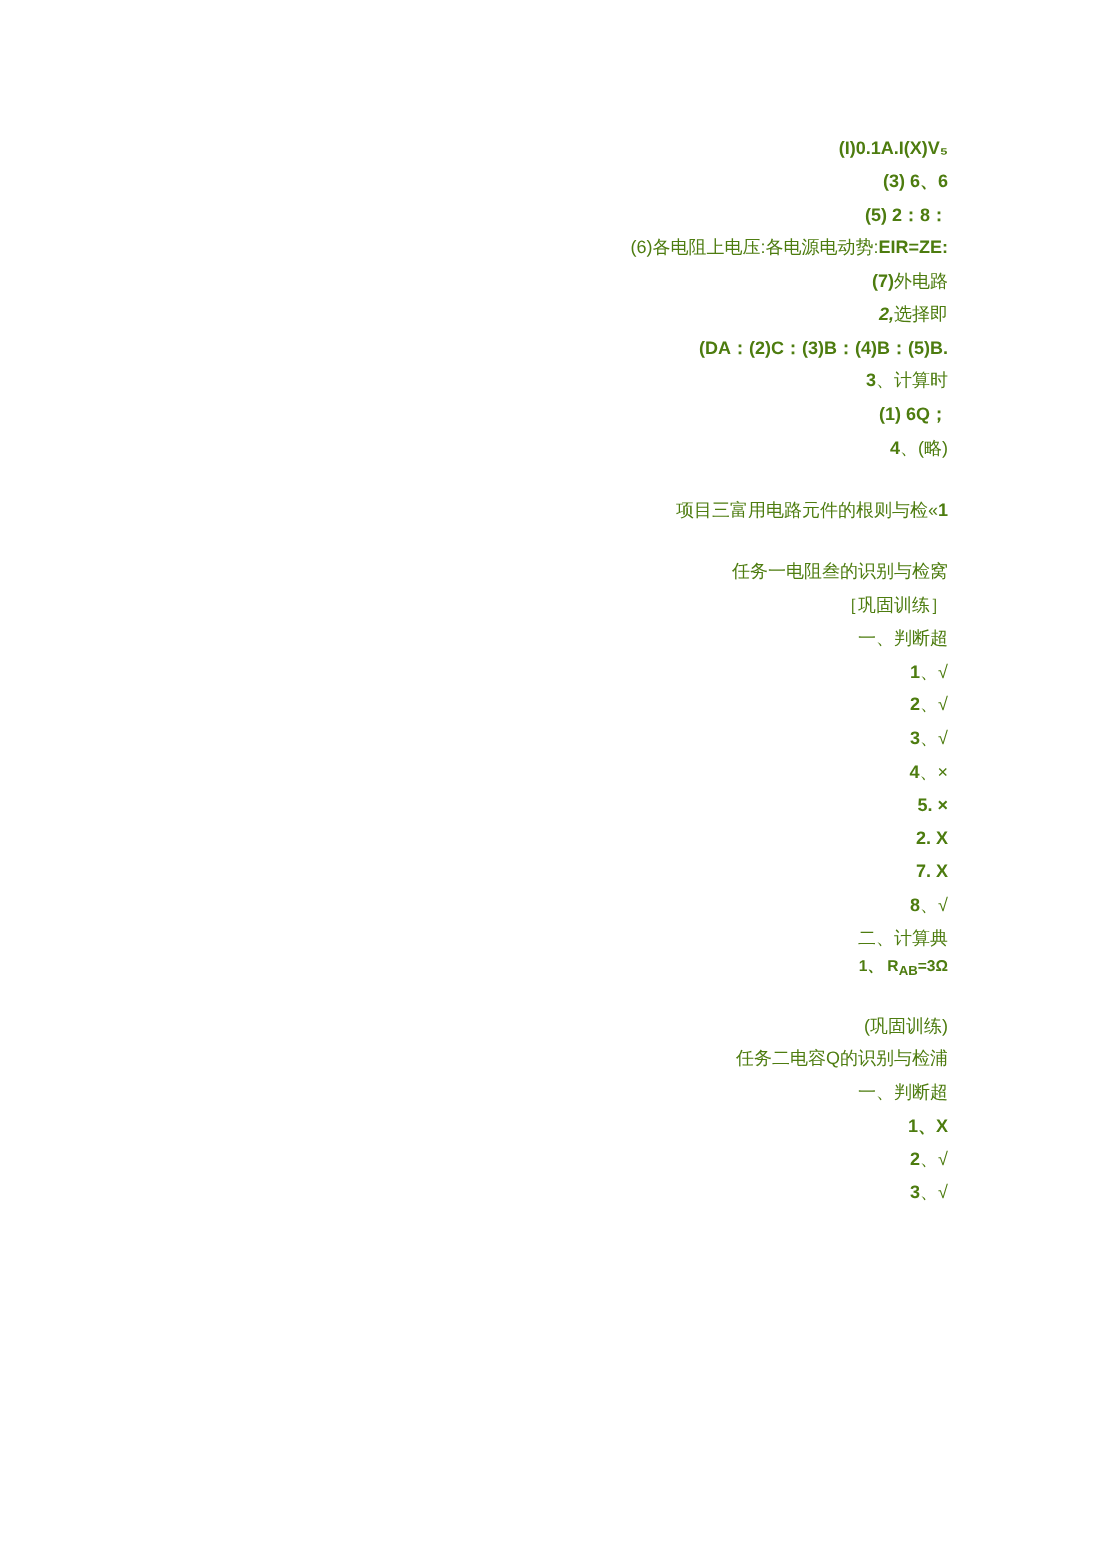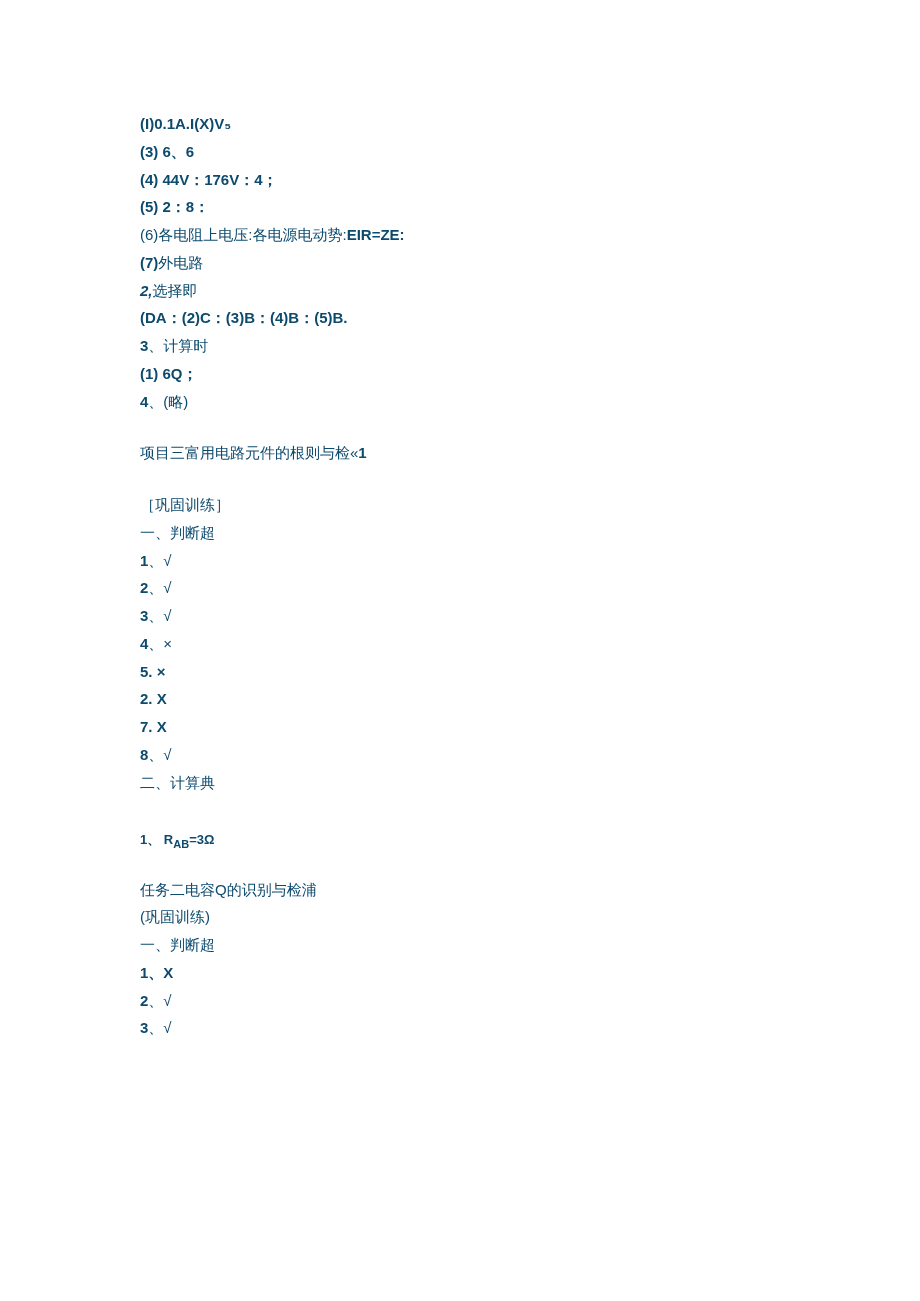--- a/index.html
+++ b/index.html
@@ -11,50 +11,49 @@
       width: 920px;
       min-height: 1301px;
       background: #ffffff;
       font-family: "Microsoft YaHei", "SimSun", Arial, sans-serif;
       padding: 110px 130px 60px 140px;
       color: #000000;
     }
     .line {
       font-size: 15px;
       line-height: 1.85;
-      color: #0c4a6e;
+      color: #4d7c0f;
+      text-align: right;
     }
     .bold {
       font-weight: bold;
     }
     .italic {
       font-style: italic;
     }
     .spacer {
       height: 24px;
     }
     .sub {
       font-size: 11px;
       vertical-align: sub;
     }
     .tight {
       line-height: 1.35;
-      margin-top: 35px;
     }
     .small {
       font-size: 13px;
     }
   </style>
 </head>
 <body>
 
 <div>
   <div class="line bold">(I)0.1A.I(X)V₅</div>
   <div class="line bold">(3)     6、6</div>
-  <div class="line bold">(4)     44V：176V：4；</div>
   <div class="line bold">(5)     2：8：</div>
   <div class="line">
     <span>(6)</span><span>各电阻上电压:各电源电动势:</span><span class="bold">EIR=ZE:</span>
   </div>
   <div class="line">
     <span class="bold">(7)</span><span>外电路</span>
   </div>
   <div class="line">
     <span class="bold italic">2,</span><span>选择即</span>
   </div>
@@ -72,20 +71,21 @@
 
 <div>
   <div class="line">
     <span>项目三富用电路元件的根则与检«</span><span class="bold">1</span>
   </div>
 </div>
 
 <div class="spacer"></div>
 
 <div>
+  <div class="line">任务一电阻叁的识别与检窝</div>
   <div class="line"> ［巩固训练］</div>
   <div class="line">一、判断超</div>
   <div class="line">
     <span class="bold">1</span><span>、√</span>
   </div>
   <div class="line">
     <span class="bold">2</span><span>、√</span>
   </div>
   <div class="line">
     <span class="bold">3</span><span>、√</span>
@@ -101,22 +101,22 @@
   </div>
   <div class="line">二、计算典</div>
   <div class="line bold small tight">
     <span>1、  R</span><span class="sub">AB</span><span>=3Ω</span>
   </div>
 </div>
 
 <div class="spacer"></div>
 
 <div>
+  <div class="line">(巩固训练)</div>
   <div class="line">任务二电容Q的识别与检浦</div>
-  <div class="line">(巩固训练)</div>
   <div class="line">一、判断超</div>
   <div class="line">
     <span class="bold">1</span><span class="bold">、X</span>
   </div>
   <div class="line">
     <span class="bold">2</span><span>、√</span>
   </div>
   <div class="line">
     <span class="bold">3</span><span>、√</span>
   </div>

